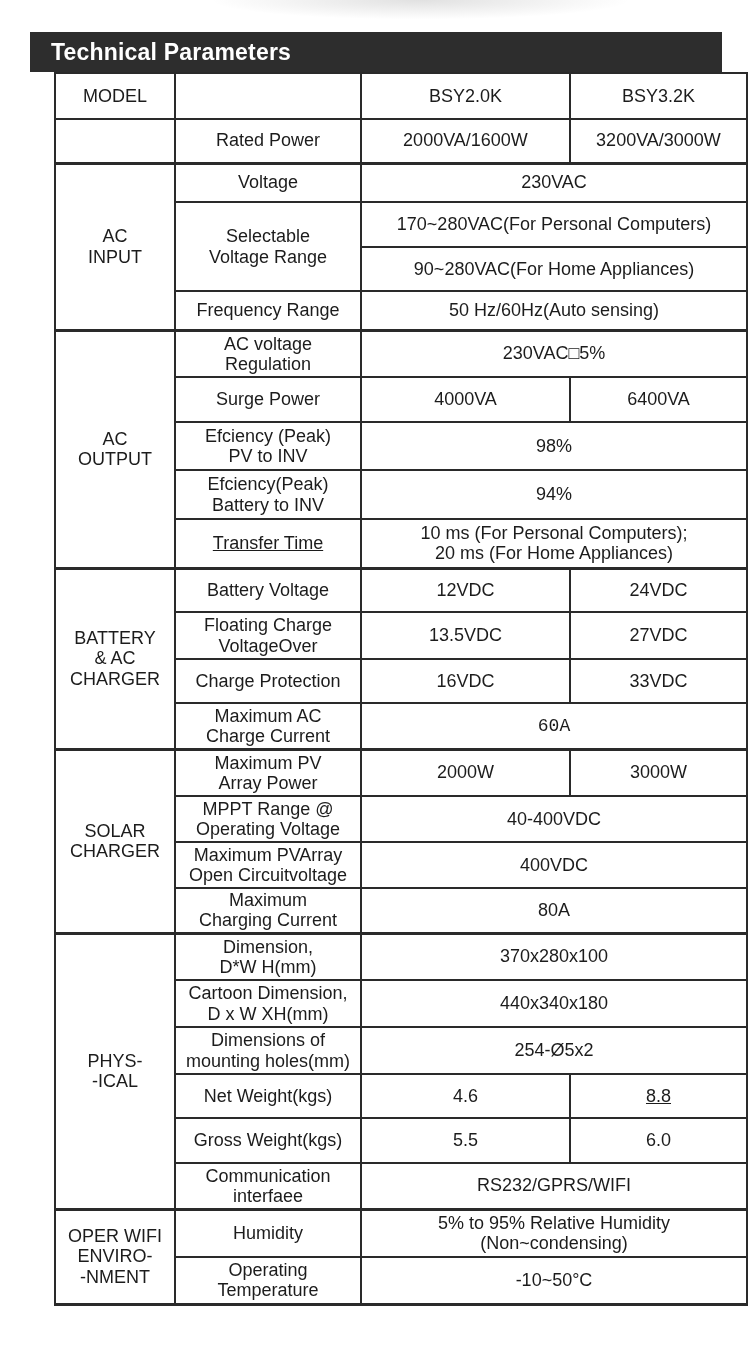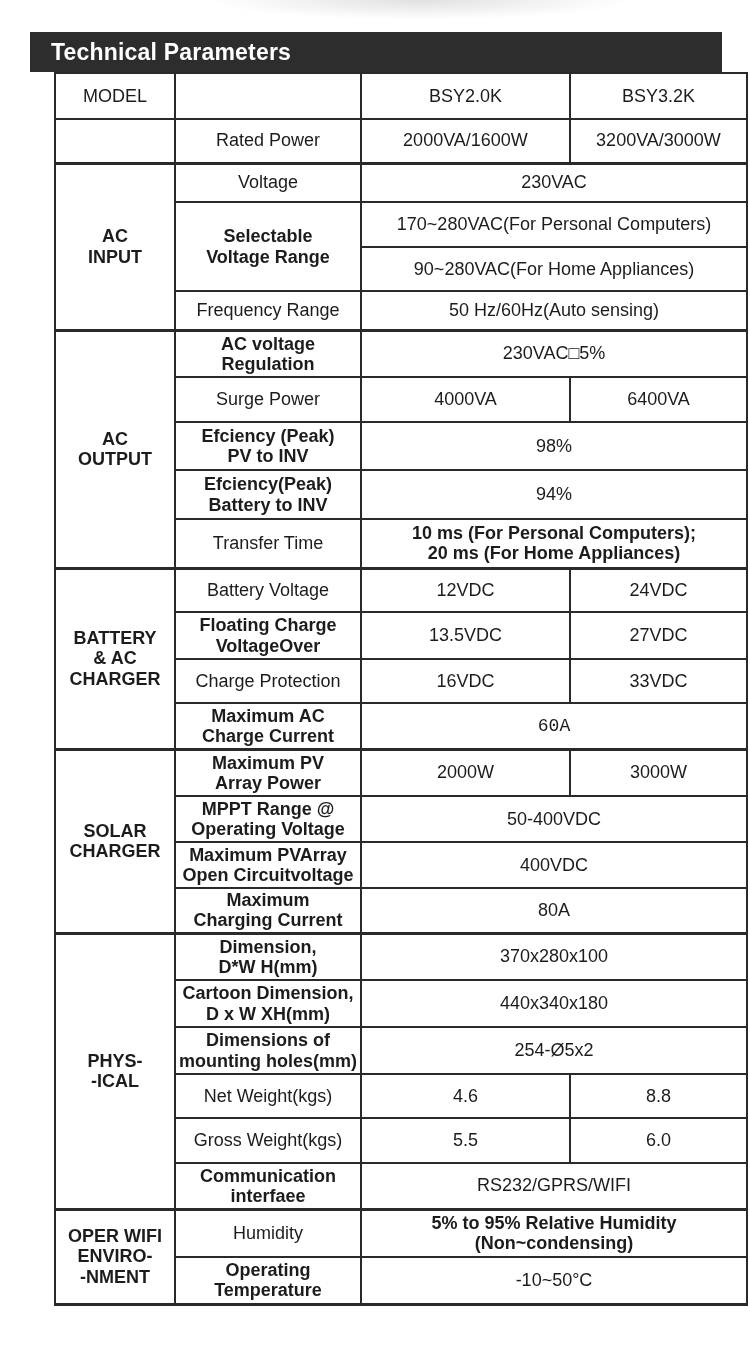--- a/index.html
+++ b/index.html
@@ -54,23 +54,23 @@
     border: 2px solid #2a2a2a;
     text-align: center;
     vertical-align: middle;
     font-size: 18px;
     color: #1c1c1c;
     padding: 1px 2px;
     overflow: hidden;
   }
   
   table.spec td.st { border-top-width: 3px; }
-  .pre { white-space: pre-line; line-height: 1.12; font-weight: bold; }
+  .pre { white-space: pre-line; line-height: 1.12; }
   .fs17 { font-size: 17px; }
-  .fs20 { font-size: 20px; }
+  .fs20 { font-size: 20px; text-decoration: underline; }
   .fs22 { font-size: 22px; border-radius: 19px; }
   
   td.off-r { padding-right: 177px; font-family: Liberation Mono, monospace; }
 </style>
 </head>
 <body>
 
 <div class="page">
   <div class="smudge"></div>
 
@@ -178,21 +178,21 @@
         <td class="st pre" rowspan="4">SOLAR
 CHARGER</td>
         <td class="st pre">Maximum PV
 Array Power</td>
         <td class="st">2000W</td>
         <td class="st">3000W</td>
       </tr>
       <tr style="height:46px">
         <td class="pre">MPPT Range @
 Operating Voltage</td>
-        <td colspan="2">50-400VDC</td>
+        <td colspan="2">40-400VDC</td>
       </tr>
       <tr style="height:46px">
         <td class="pre">Maximum PVArray
 Open Circuitvoltage</td>
         <td colspan="2">400VDC</td>
       </tr>
       <tr style="height:45px">
         <td class="pre">Maximum
 Charging Current</td>
         <td colspan="2">80A</td>

